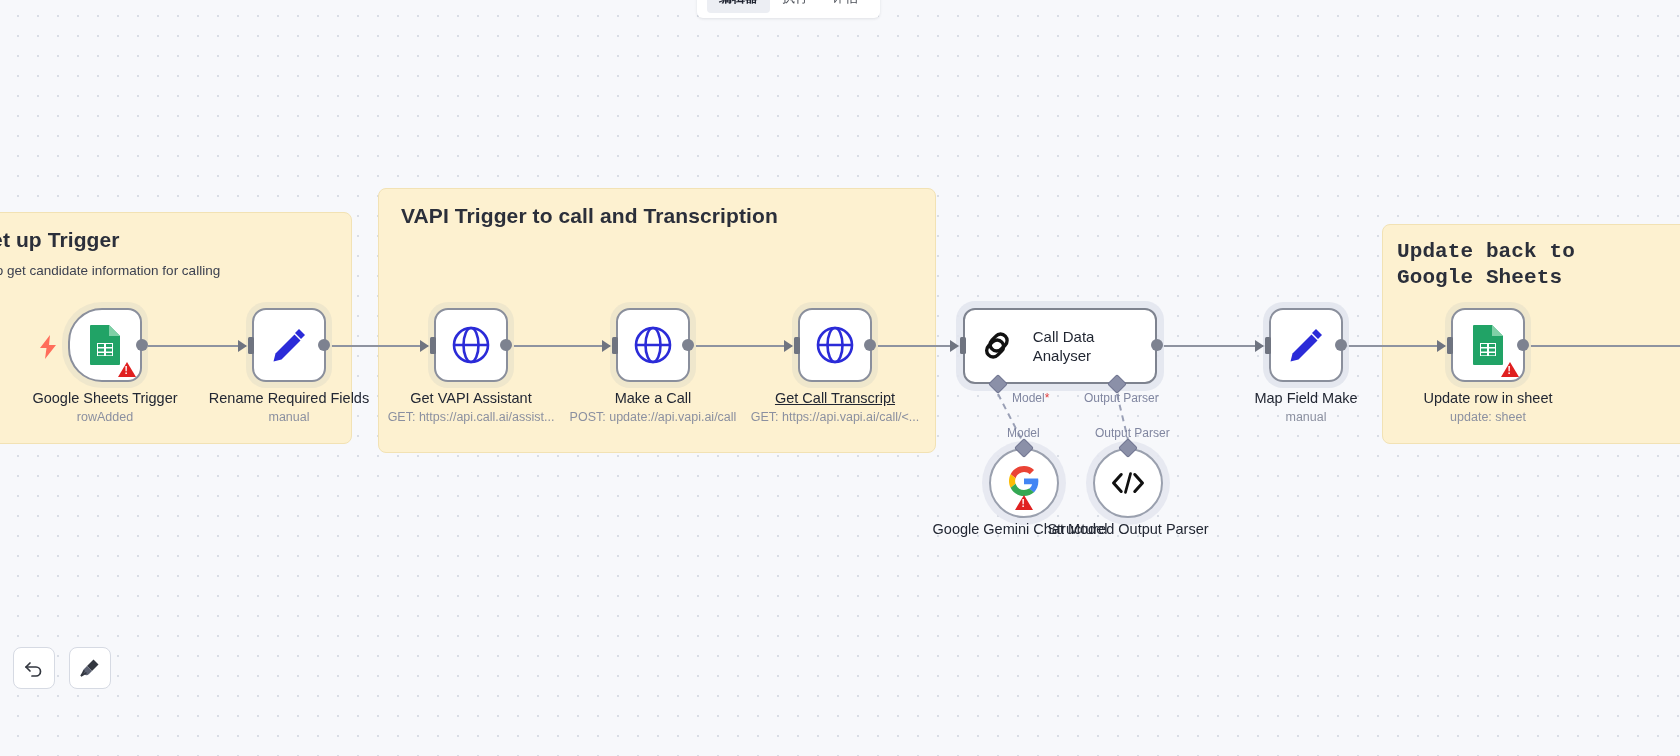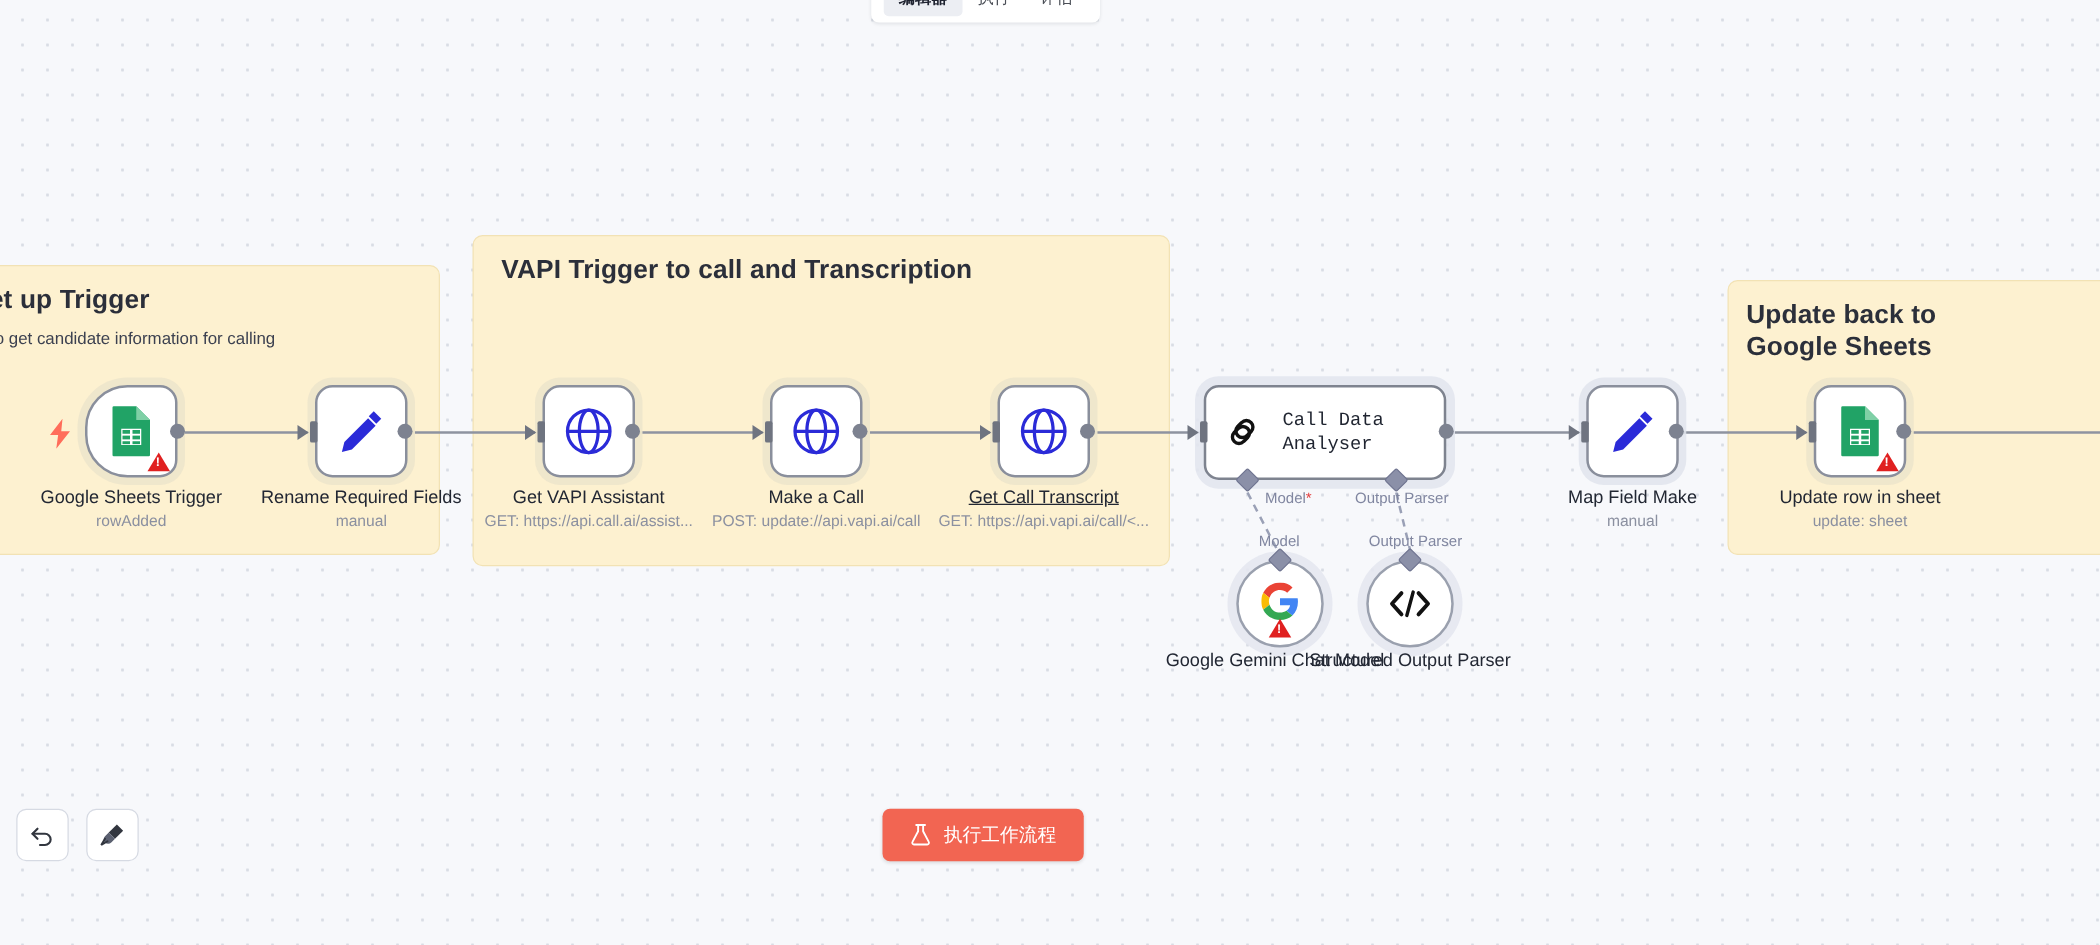--- a/index.html
+++ b/index.html
@@ -110,21 +110,20 @@
     font-size: 12.5px; color: #8b90a0;
   }
 
   
   #chain-node {
     position: absolute; z-index: 5;
     left: 963px; top: 308px; width: 194px; height: 76px;
     background: #fff; border: 2px solid #7e838f; border-radius: 12px;
     display: flex; align-items: center; padding-left: 18px; gap: 16px;
     box-shadow: 0 0 0 7px rgba(226,229,238,.9);
-    font-family: Liberation Mono, monospace;
   }
   #chain-node .ctext {
     font-size: 15px; color: #1f2430; line-height: 1.28;
   }
 
   
   .subnode {
     position: absolute; z-index: 5;
     width: 70px; height: 70px; border-radius: 50%;
     background: #fff; border: 2px solid #9aa0ae;
@@ -200,21 +199,21 @@
   </div>
 
   <div class="group" style="left:378px; top:188px; width:558px; height:265px;">
     <div style="padding:14px 0 0 22px;">
       <div class="g-title">VAPI Trigger to call and Transcription</div>
     </div>
   </div>
 
   <div class="group" style="left:1382px; top:224px; width:330px; height:220px;">
     <div style="padding:14px 0 0 14px;">
-      <div class="g-title" style="max-width:210px;">Update back to Google Sheets</div>
+      <div class="g-title" style="max-width:210px;font-family:Liberation Mono, monospace;">Update back to Google Sheets</div>
     </div>
   </div>
 
   <div class="wire" style="left:140px; top:345px; width:110px;"></div>
   <div class="wire" style="left:322px; top:345px; width:110px;"></div>
   <div class="wire" style="left:504px; top:345px; width:110px;"></div>
   <div class="wire" style="left:686px; top:345px; width:110px;"></div>
   <div class="wire" style="left:868px; top:345px; width:100px;"></div>
   <div class="wire" style="left:1155px; top:345px; width:112px;"></div>
   <div class="wire" style="left:1338px; top:345px; width:112px;"></div>
@@ -384,21 +383,14 @@
     </svg>
   </div>
   <div class="toolbtn" style="left:69px; top:647px;">
     <svg width="22" height="22" viewBox="0 0 22 22">
       <path d="M14.5 2.5 L19.5 7.5 L13 14 L8 9 Z" fill="#32363f"></path>
       <path d="M8 9 L13 14 L10 17 a3.5 3.5 0 0 1 -5 0 a3.5 3.5 0 0 1 0 -5 Z" fill="#5b6070"></path>
       <path d="M5 14 L2 19 L7 16" fill="none" stroke="#32363f" stroke-width="1.6" stroke-linecap="round"></path>
     </svg>
   </div>
 
-  <button id="exec-btn">
-    <svg width="17" height="18" viewBox="0 0 17 18">
-      <path d="M6.5 1 v5 L2 14.5 a1.4 1.4 0 0 0 1.2 2.1 h10.6 a1.4 1.4 0 0 0 1.2 -2.1 L10.5 6 V1" fill="none" stroke="#fff" stroke-width="1.5" stroke-linejoin="round"></path>
-      <line x1="5" y1="1" x2="12" y2="1" stroke="#fff" stroke-width="1.6" stroke-linecap="round"></line>
-    </svg>
-    <span>执行工作流程</span>
-  </button>
 
 </div>
 
 </body></html>

